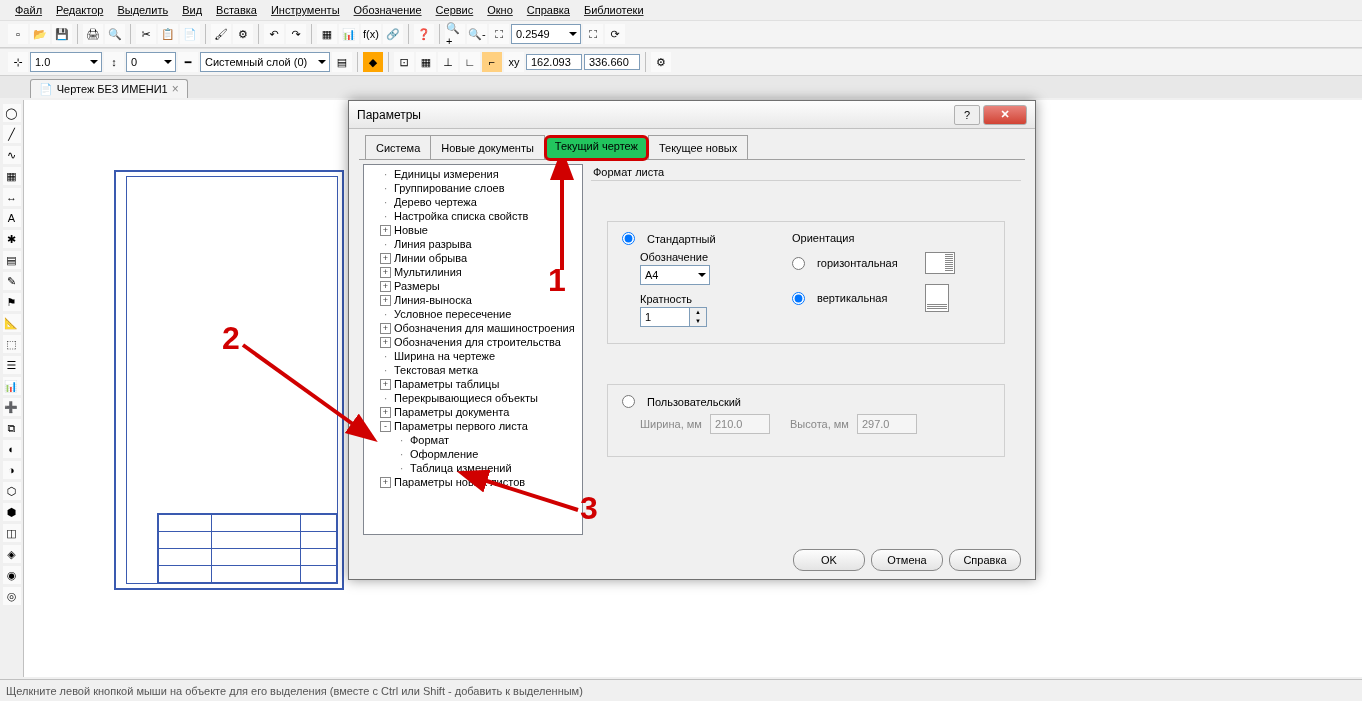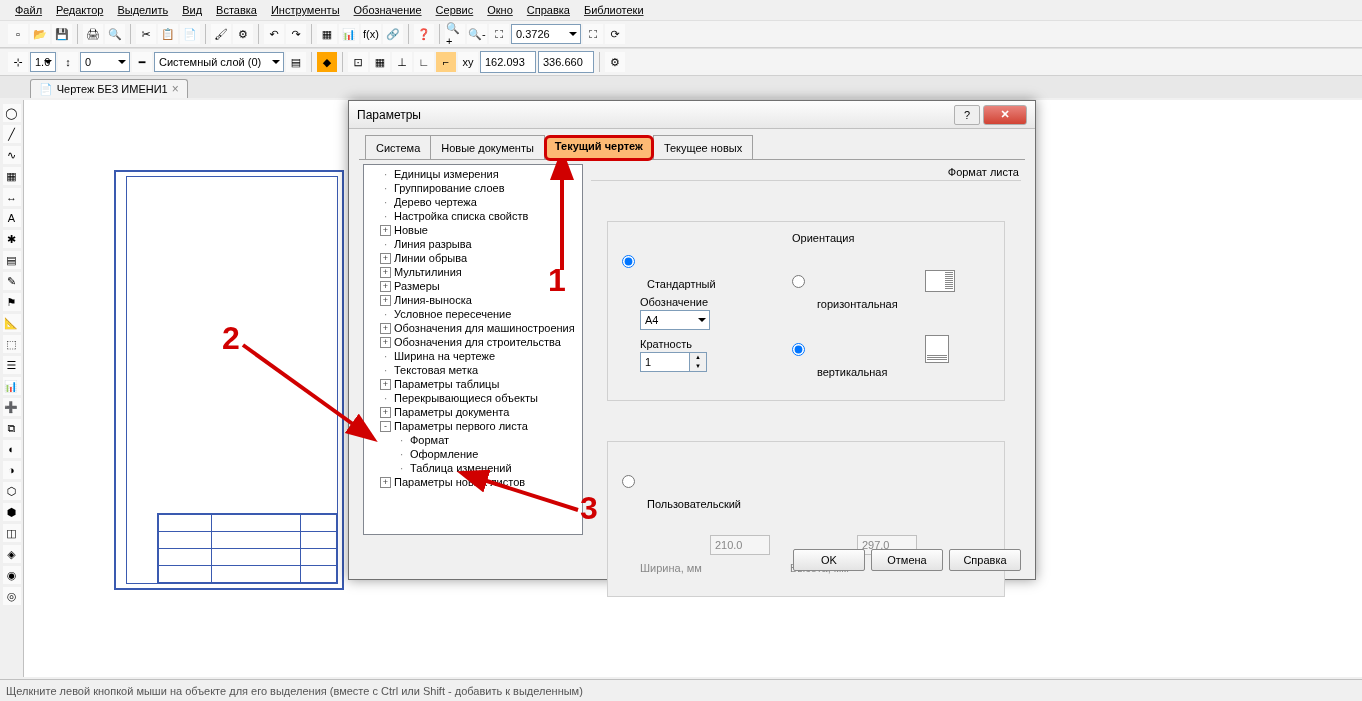--- a/index.html
+++ b/index.html
@@ -8,21 +8,21 @@
   
   .menubar { height: 20px; background: #f0f0f0; display: flex; padding-left: 15px; align-items: center; gap: 14px; }
   .menubar span { text-decoration: underline; text-decoration-color: #333; cursor: default; }
   
   
   .toolbar-row { height: 28px; background: #f4f4f4; border-top: 1px solid #e0e0e0; border-bottom: 1px solid #d0d0d0; display: flex; align-items: center; padding: 2px 8px; gap: 2px; }
   .tb-btn { width: 20px; height: 20px; display: inline-flex; align-items: center; justify-content: center; border: 1px solid transparent; background: #fafafa; }
   .tb-sep { width: 1px; height: 20px; background: #c0c0c0; margin: 0 3px; }
   .tb-dropdown { height: 20px; border: 1px solid #7f9db9; background: white; padding: 0 14px 0 4px; display: inline-flex; align-items: center; position: relative; font-size: 11px; }
   .tb-dropdown::after { content: ""; position: absolute; right: 3px; top: 7px; border: 4px solid transparent; border-top-color: #000; }
-  .tb-input { height: 22px; border: 1px solid #7f9db9; background: white; padding: 0 4px; display: inline-flex; align-items: center; font-size: 11px; }
+  .tb-input { height: 16px; border: 1px solid #7f9db9; background: white; padding: 0 4px; display: inline-flex; align-items: center; font-size: 11px; }
   
   
   .doc-tabs { height: 22px; background: #e8e8e8; display: flex; align-items: end; padding-left: 30px; }
   .doc-tab { background: #f4f4f4; border: 1px solid #a0a0a0; border-bottom: none; padding: 2px 8px; border-radius: 3px 3px 0 0; display: flex; align-items: center; gap: 4px; }
   .doc-close { color: #888; font-size: 12px; cursor: pointer; }
   
   
   .main-area { position: absolute; top: 100px; left: 0; right: 0; bottom: 24px; display: flex; background: #fff; }
   .side-toolbar { width: 24px; background: #f0f0f0; border-right: 1px solid #c0c0c0; display: flex; flex-direction: column; gap: 3px; padding-top: 4px; align-items: center; }
   .side-toolbar .tb-btn { width: 18px; height: 18px; }
@@ -38,60 +38,60 @@
   .status-bar { position: absolute; bottom: 0; left: 0; right: 0; height: 22px; background: #f0f0f0; border-top: 1px solid #c0c0c0; padding: 2px 6px; color: #555; font-size: 11px; display: flex; align-items: center; }
   .dialog { position: absolute; left: 348px; top: 100px; width: 688px; height: 480px; background: #f0f0f0; border: 1px solid #707070; box-shadow: 0 0 12px rgba(0,0,0,0.4); }
   .dialog-title { height: 28px; background: linear-gradient(#fdfdfd, #e8e8e8); display: flex; align-items: center; padding: 0 8px; border-bottom: 1px solid #c0c0c0; }
   .dialog-title-text { flex: 1; font-size: 12px; }
   .dlg-btn { width: 26px; height: 20px; border: 1px solid #b0b0b0; background: #efefef; display: inline-flex; align-items: center; justify-content: center; border-radius: 2px; margin-left: 3px; font-size: 11px; }
   .dlg-close { background: linear-gradient(#e9847d, #d14334); color: white; font-weight: bold; width: 44px; border-radius: 3px; }
   
   
   .dlg-tabs { display: flex; margin: 6px 10px 0 16px; }
   .dlg-tab { padding: 6px 10px; border: 1px solid #a0a0a0; background: #f0f0f0; border-bottom: none; margin-right: -1px; position: relative; }
-  .dlg-tab.active { background: #fdba74; z-index: 2; border-bottom: 1px solid #f0f0f0; margin-bottom: -1px; font-weight: bold; }
+  .dlg-tab.active { background: #22c55e; z-index: 2; border-bottom: 1px solid #f0f0f0; margin-bottom: -1px; }
   .dlg-tab.highlighted { border: 3px solid #d00000; border-radius: 6px; padding: 2px 8px; }
   .dlg-body { position: absolute; top: 58px; left: 10px; right: 10px; bottom: 40px; border-top: 1px solid #a0a0a0; display: flex; }
   
   
   .tree-pane { width: 220px; border: 1px solid #828790; background: white; margin: 4px; overflow-y: auto; position: relative; }
   .tree-pane::-webkit-scrollbar { width: 16px; }
   .tree-pane::-webkit-scrollbar-track { background: #f0f0f0; }
   .tree-pane::-webkit-scrollbar-thumb { background: #c0c0c0; border: 1px solid #a0a0a0; }
   .tree { padding: 2px 0; }
   .tree-node { padding: 1px 0 1px 4px; white-space: nowrap; display: flex; align-items: center; }
   .tree-exp { width: 11px; height: 11px; border: 1px solid #888; display: inline-flex; align-items: center; justify-content: center; font-size: 9px; line-height: 1; margin-right: 3px; background: white; color: #444; }
   .tree-dot { width: 11px; margin-right: 3px; text-align: center; color: #888; }
   .tree-label { }
   .indent-1 { padding-left: 16px; }
   .indent-2 { padding-left: 32px; }
   
   
   .right-pane { flex: 1; padding: 4px; }
-  .group-title { text-align: right; font-size: 11px; padding: 2px; background: #f0f0f0; border-bottom: 1px solid #d0d0d0; }
+  .group-title { text-align: left; font-size: 11px; padding: 2px; background: #f0f0f0; border-bottom: 1px solid #d0d0d0; }
   .group-box { border: 1px solid #d0d0d0; margin: 40px 16px 10px 16px; padding: 10px 14px 16px 14px; position: relative; background: #f0f0f0; }
   .form-row { display: flex; align-items: center; gap: 8px; margin-bottom: 6px; }
-  .form-row label { flex-shrink: 0; margin-top: 46px; }
+  .form-row label { flex-shrink: 0; }
   input[type=radio] { margin-right: 4px; }
   .combo { width: 70px; height: 20px; border: 1px solid #7f9db9; background: white; padding: 0 14px 0 4px; position: relative; display: inline-flex; align-items: center; }
   .combo::after { content: ""; position: absolute; right: 3px; top: 7px; border: 4px solid transparent; border-top-color: #000; }
   .spinner { display: inline-flex; }
   .spinner-input { width: 50px; height: 20px; border: 1px solid #7f9db9; background: white; padding: 0 4px; display: inline-flex; align-items: center; }
   .spinner-btns { display: flex; flex-direction: column; border: 1px solid #7f9db9; border-left: none; }
   .spinner-btn { width: 16px; height: 9px; background: #f0f0f0; font-size: 6px; text-align: center; line-height: 9px; }
   .page-icon { width: 24px; height: 28px; border: 1px solid #888; background: white; display: inline-block; position: relative; }
   .page-icon.landscape { width: 30px; height: 22px; }
   .page-icon::after { content: ""; position: absolute; bottom: 1px; left: 1px; right: 1px; height: 6px; background: repeating-linear-gradient(#888, #888 1px, transparent 1px, transparent 2px); }
   .page-icon.landscape::after { left: auto; width: 8px; top: 1px; height: auto; }
   
   .disabled-input { width: 60px; height: 20px; border: 1px solid #c0c0c0; background: #f5f5f5; color: #888; padding: 0 4px; display: inline-flex; align-items: center; }
   
   
   .dlg-bottom { position: absolute; bottom: 8px; right: 14px; display: flex; gap: 6px; }
-  .push-btn { min-width: 72px; height: 22px; border: 1px solid #888; background: linear-gradient(#fdfdfd, #e4e4e4); border-radius: 2px; padding: 0 10px; cursor: default; }
+  .push-btn { min-width: 72px; height: 22px; border: 1px solid #888; background: linear-gradient(#fdfdfd, #e4e4e4); border-radius: 10px; padding: 0 10px; cursor: default; }
   
   
   .annotation { position: absolute; pointer-events: none; }
   .anno-num { font-size: 32px; font-weight: bold; color: #d00000; font-family: Arial; }
   
   svg.arrow { position: absolute; pointer-events: none; overflow: visible; }
 </style>
 </head>
 <body>
 
@@ -130,28 +130,28 @@
   <div class="tb-btn">▦</div>
   <div class="tb-btn">📊</div>
   <div class="tb-btn">f(x)</div>
   <div class="tb-btn">🔗</div>
   <div class="tb-sep"></div>
   <div class="tb-btn">❓</div>
   <div class="tb-sep"></div>
   <div class="tb-btn">🔍+</div>
   <div class="tb-btn">🔍-</div>
   <div class="tb-btn">⛶</div>
-  <div class="tb-dropdown" style="width:70px">0.3726</div>
+  <div class="tb-dropdown" style="width:70px">0.2549</div>
   <div class="tb-btn">⛶</div>
   <div class="tb-btn">⟳</div>
 </div>
 
 <div class="toolbar-row">
   <div class="tb-btn">⊹</div>
-  <div class="tb-dropdown" style="width:26px">1.0</div>
+  <div class="tb-dropdown" style="width:72px">1.0</div>
   <div class="tb-btn">↕</div>
   <div class="tb-dropdown" style="width:50px">0</div>
   <div class="tb-btn">━</div>
   <div class="tb-dropdown" style="width:130px">Системный слой (0)</div>
   <div class="tb-btn">▤</div>
   <div class="tb-sep"></div>
   <div class="tb-btn" style="background:orange">◆</div>
   <div class="tb-sep"></div>
   <div class="tb-btn">⊡</div>
   <div class="tb-btn">▦</div>

